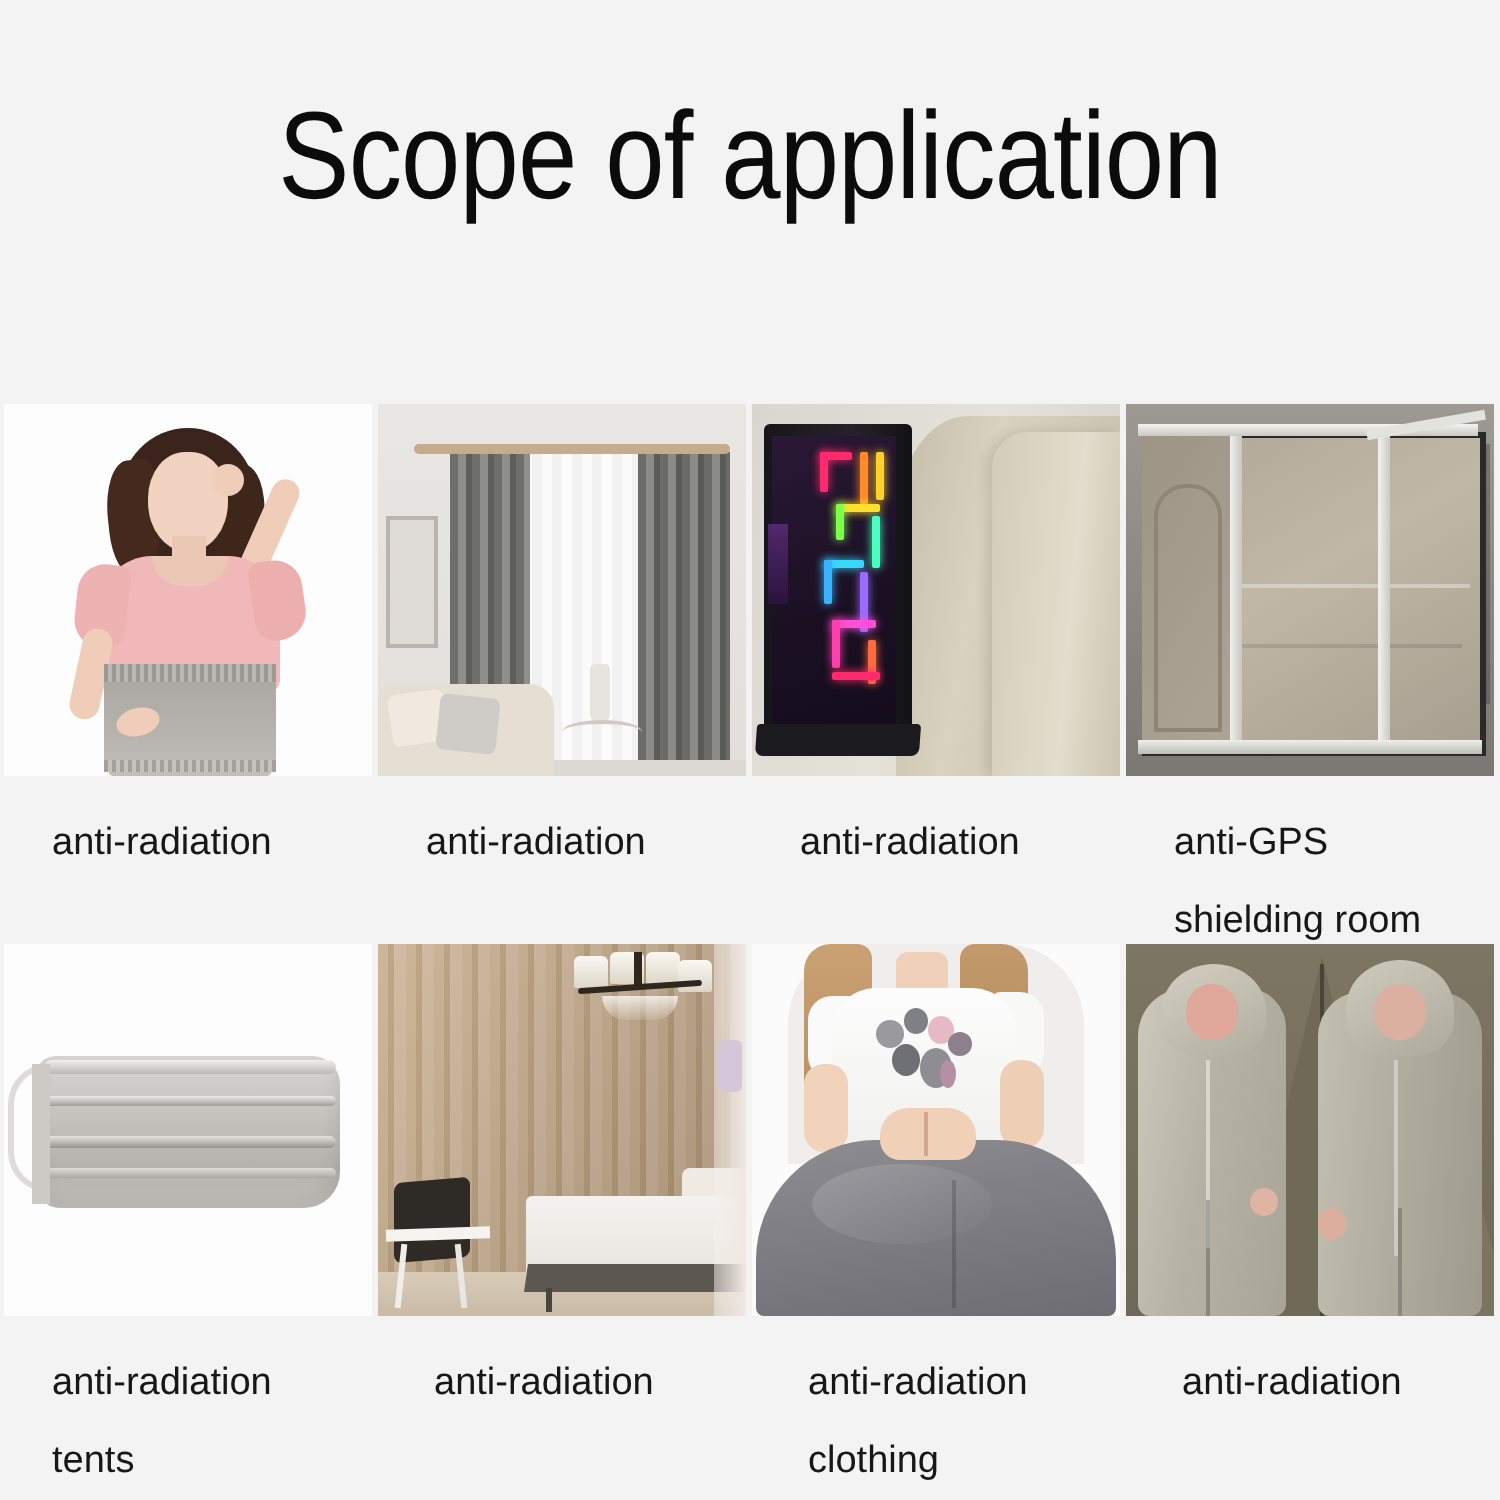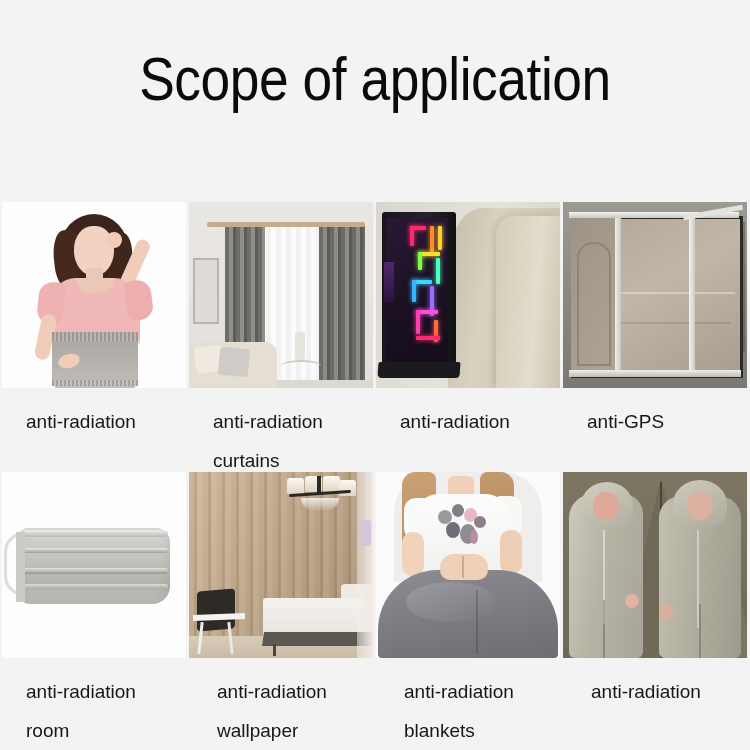--- a/index.html
+++ b/index.html
@@ -629,21 +629,20 @@
         <span class="rod"></span>
         <span class="floor"></span>
         <span class="sofa"></span>
           <span class="cush1"></span>
           <span class="cush2"></span>
         <span class="vase"></span>
           <span class="table"></span>
       </div>
       <div class="caption">
         <span>anti-radiation</span>
-        <span class="l2">curtains</span>
       </div>
     </div>
 
     <div class="cell r1 c3">
       <div class="photo p3">
         <span class="bg"></span>
         <span class="fabric"></span>
           <span class="fabric2"></span>
         <span class="tower"></span>
           <span class="glass"></span>
@@ -681,36 +680,37 @@
         <span class="faceL"></span>
           <span class="door"></span>
         <span class="poleA"></span>
           <span class="poleB"></span>
         <span class="poleTop"></span>
           <span class="poleBot"></span>
           <span class="poleDiag"></span>
       </div>
       <div class="caption">
         <span>anti-GPS</span>
+        <span class="l2">shielding room</span>
       </div>
     </div>
 
     <div class="cell r2 c1">
       <div class="photo p5">
         <span class="loopL"></span>
         <span class="mask"></span>
         <span class="topedge"></span>
         <span class="pleat1"></span>
           <span class="pleat2"></span>
           <span class="pleat3"></span>
         <span class="sideL"></span>
       </div>
       <div class="caption">
         <span>anti-radiation</span>
-        <span class="l2">room</span>
+        <span class="l2">tents</span>
       </div>
     </div>
 
     <div class="cell r2 c2">
       <div class="photo p6">
         <span class="wall"></span>
           <span class="shade"></span>
         <span class="floor"></span>
         <span class="chand">
           <span class="shade1"></span>
@@ -727,21 +727,20 @@
           <span class="leg"></span>
         <span class="chair"></span>
           <span class="deskwhite"></span>
         <span class="chairleg1"></span>
           <span class="chairleg2"></span>
         <span class="sidepanel"></span>
           <span class="purple"></span>
       </div>
       <div class="caption">
         <span>anti-radiation</span>
-        <span class="l2">wallpaper</span>
       </div>
     </div>
 
     <div class="cell r2 c3">
       <div class="photo p7">
         <span class="chairbg"></span>
         <span class="hairL"></span>
           <span class="hairR"></span>
         <span class="neck"></span>
         <span class="sleeveL"></span>
@@ -759,21 +758,21 @@
         <span class="armL"></span>
           <span class="armR"></span>
         <span class="blanket"></span>
           <span class="bl-hi"></span>
           <span class="bl-fold"></span>
         <span class="hands"></span>
           <span class="handline"></span>
       </div>
       <div class="caption">
         <span>anti-radiation</span>
-        <span class="l2">blankets</span>
+        <span class="l2">clothing</span>
       </div>
     </div>
 
     <div class="cell r2 c4">
       <div class="photo p8">
         <span class="bg"></span>
         <span class="tent"></span>
           <span class="tent2"></span>
           <span class="tentseam"></span>
         <span class="suitL"></span>

